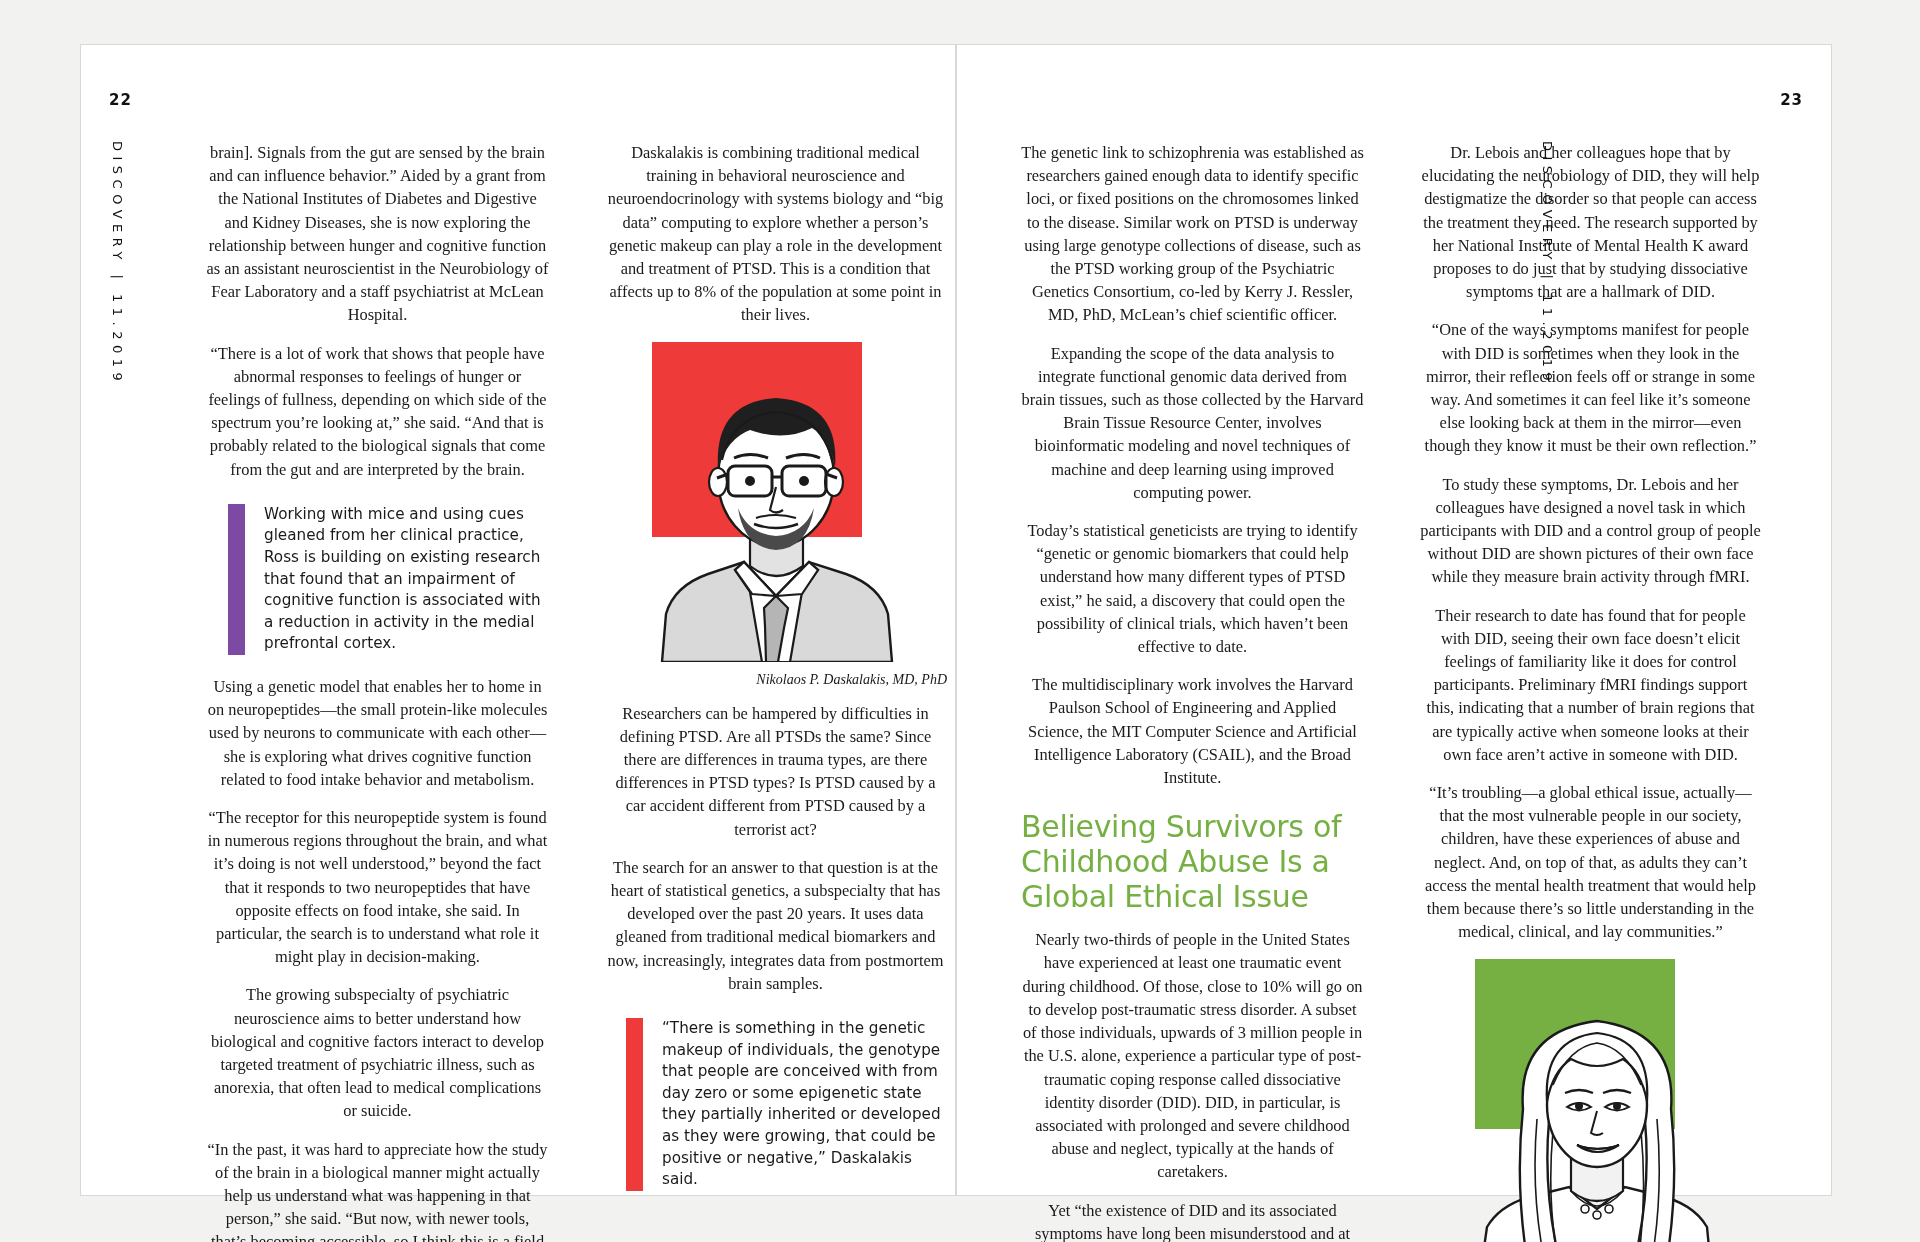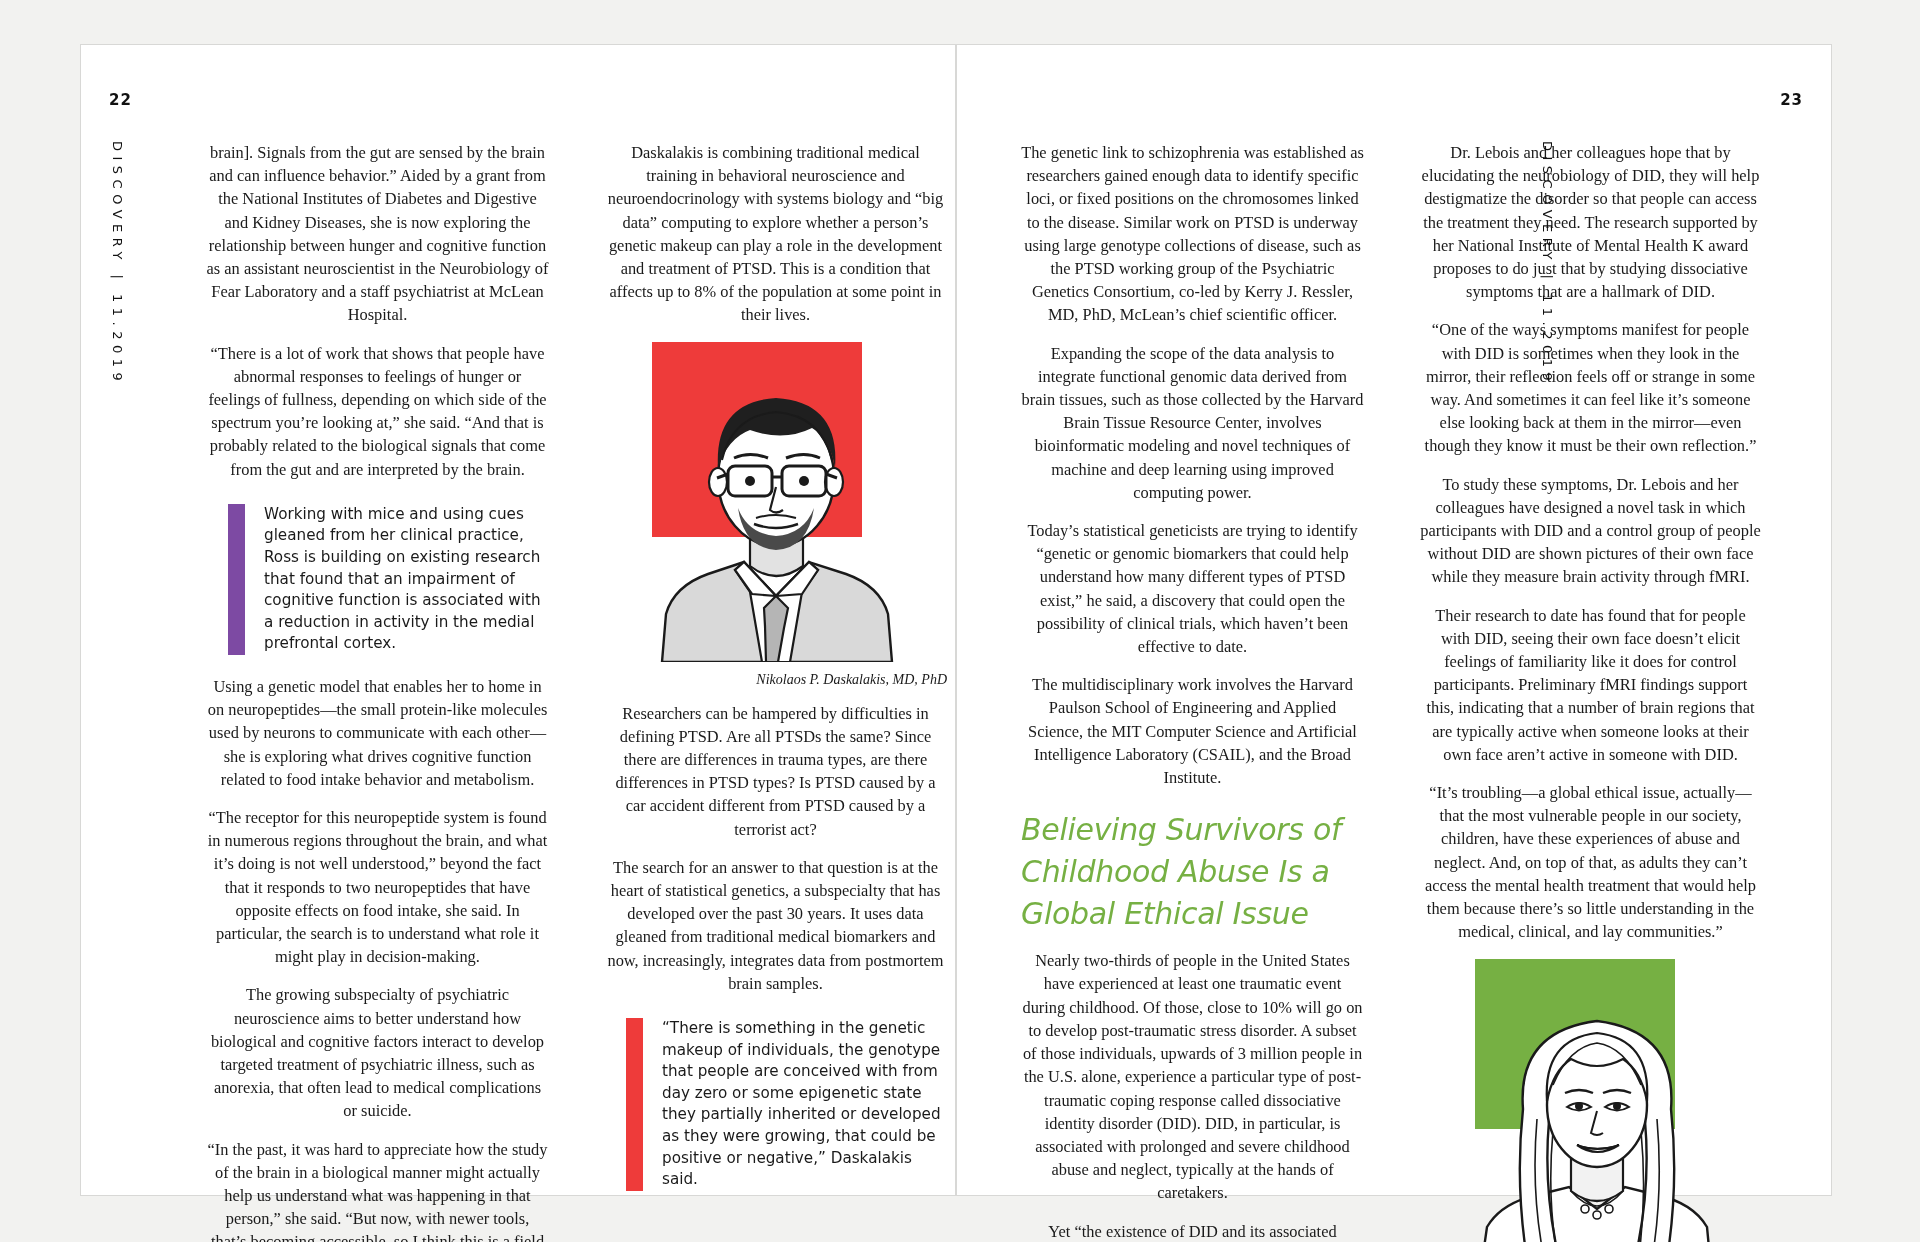--- a/index.html
+++ b/index.html
@@ -49,23 +49,23 @@
   .col p {
     font-family:"Liberation Serif", serif;
     font-size:16.4px; line-height:23.2px; color:#1a1a1a;
     text-align:center; margin-bottom:15px;
     hyphens:none;
   }
 
   
   h2.section {
     font-family:"DejaVu Sans", sans-serif;
-    font-weight:400; font-size:30px; line-height:42px;
+    font-weight:400; font-size:30px; line-height:35px;
     letter-spacing:-0.3px;
-    margin-top:20px; margin-bottom:14px;font-style:italic;
+    margin-top:20px; margin-bottom:14px;
   }
   h2.green { color:#76b043; }
 
   
   .pullquote {
     display:flex; gap:19px; margin:23px 0 20px 22px;
   }
   .pq-bar { width:17px; flex:0 0 17px; }
   .pq-bar.purple { background:#7d4aa3; }
   .pq-bar.red    { background:#ee3b3a; }
@@ -151,21 +151,21 @@
 
             <path d="M134 166 Q140 206 172 208 Q204 206 210 166 Q200 192 172 194 Q144 192 134 166 Z" fill="#4a4a4a"></path>
             <path d="M150 182 Q172 190 194 182" fill="none" stroke="#1a1a1a" stroke-width="2.4"></path>
             <path d="M152 176 Q172 170 192 176" fill="none" stroke="#1a1a1a" stroke-width="2"></path>
           </svg>
         </div>
         <div class="fig-caption">Nikolaos P. Daskalakis, MD, PhD</div>
       </div>
 
       <p>Researchers can be hampered by difficulties in defining PTSD. Are all PTSDs the same? Since there are differences in trauma types, are there differences in PTSD types? Is PTSD caused by a car accident different from PTSD caused by a terrorist act?</p>
-      <p>The search for an answer to that question is at the heart of statistical genetics, a subspecialty that has developed over the past 30 years. It uses data gleaned from traditional medical biomarkers and now, increasingly, integrates data from postmortem brain samples.</p>
+      <p>The search for an answer to that question is at the heart of statistical genetics, a subspecialty that has developed over the past 20 years. It uses data gleaned from traditional medical biomarkers and now, increasingly, integrates data from postmortem brain samples.</p>
 
       <div class="pullquote">
         <div class="pq-bar red"></div>
         <div class="pq-text">“There is something in the genetic makeup of individuals, the genotype that people are conceived with from day zero or some epigenetic state they partially inherited or developed as they were growing, that could be positive or negative,” Daskalakis said.</div>
       </div>
 
     </div>
 
     <div class="folio folio-left">22</div>
     <div class="railtext rail-left">DISCOVERY  |  11.2019</div>

